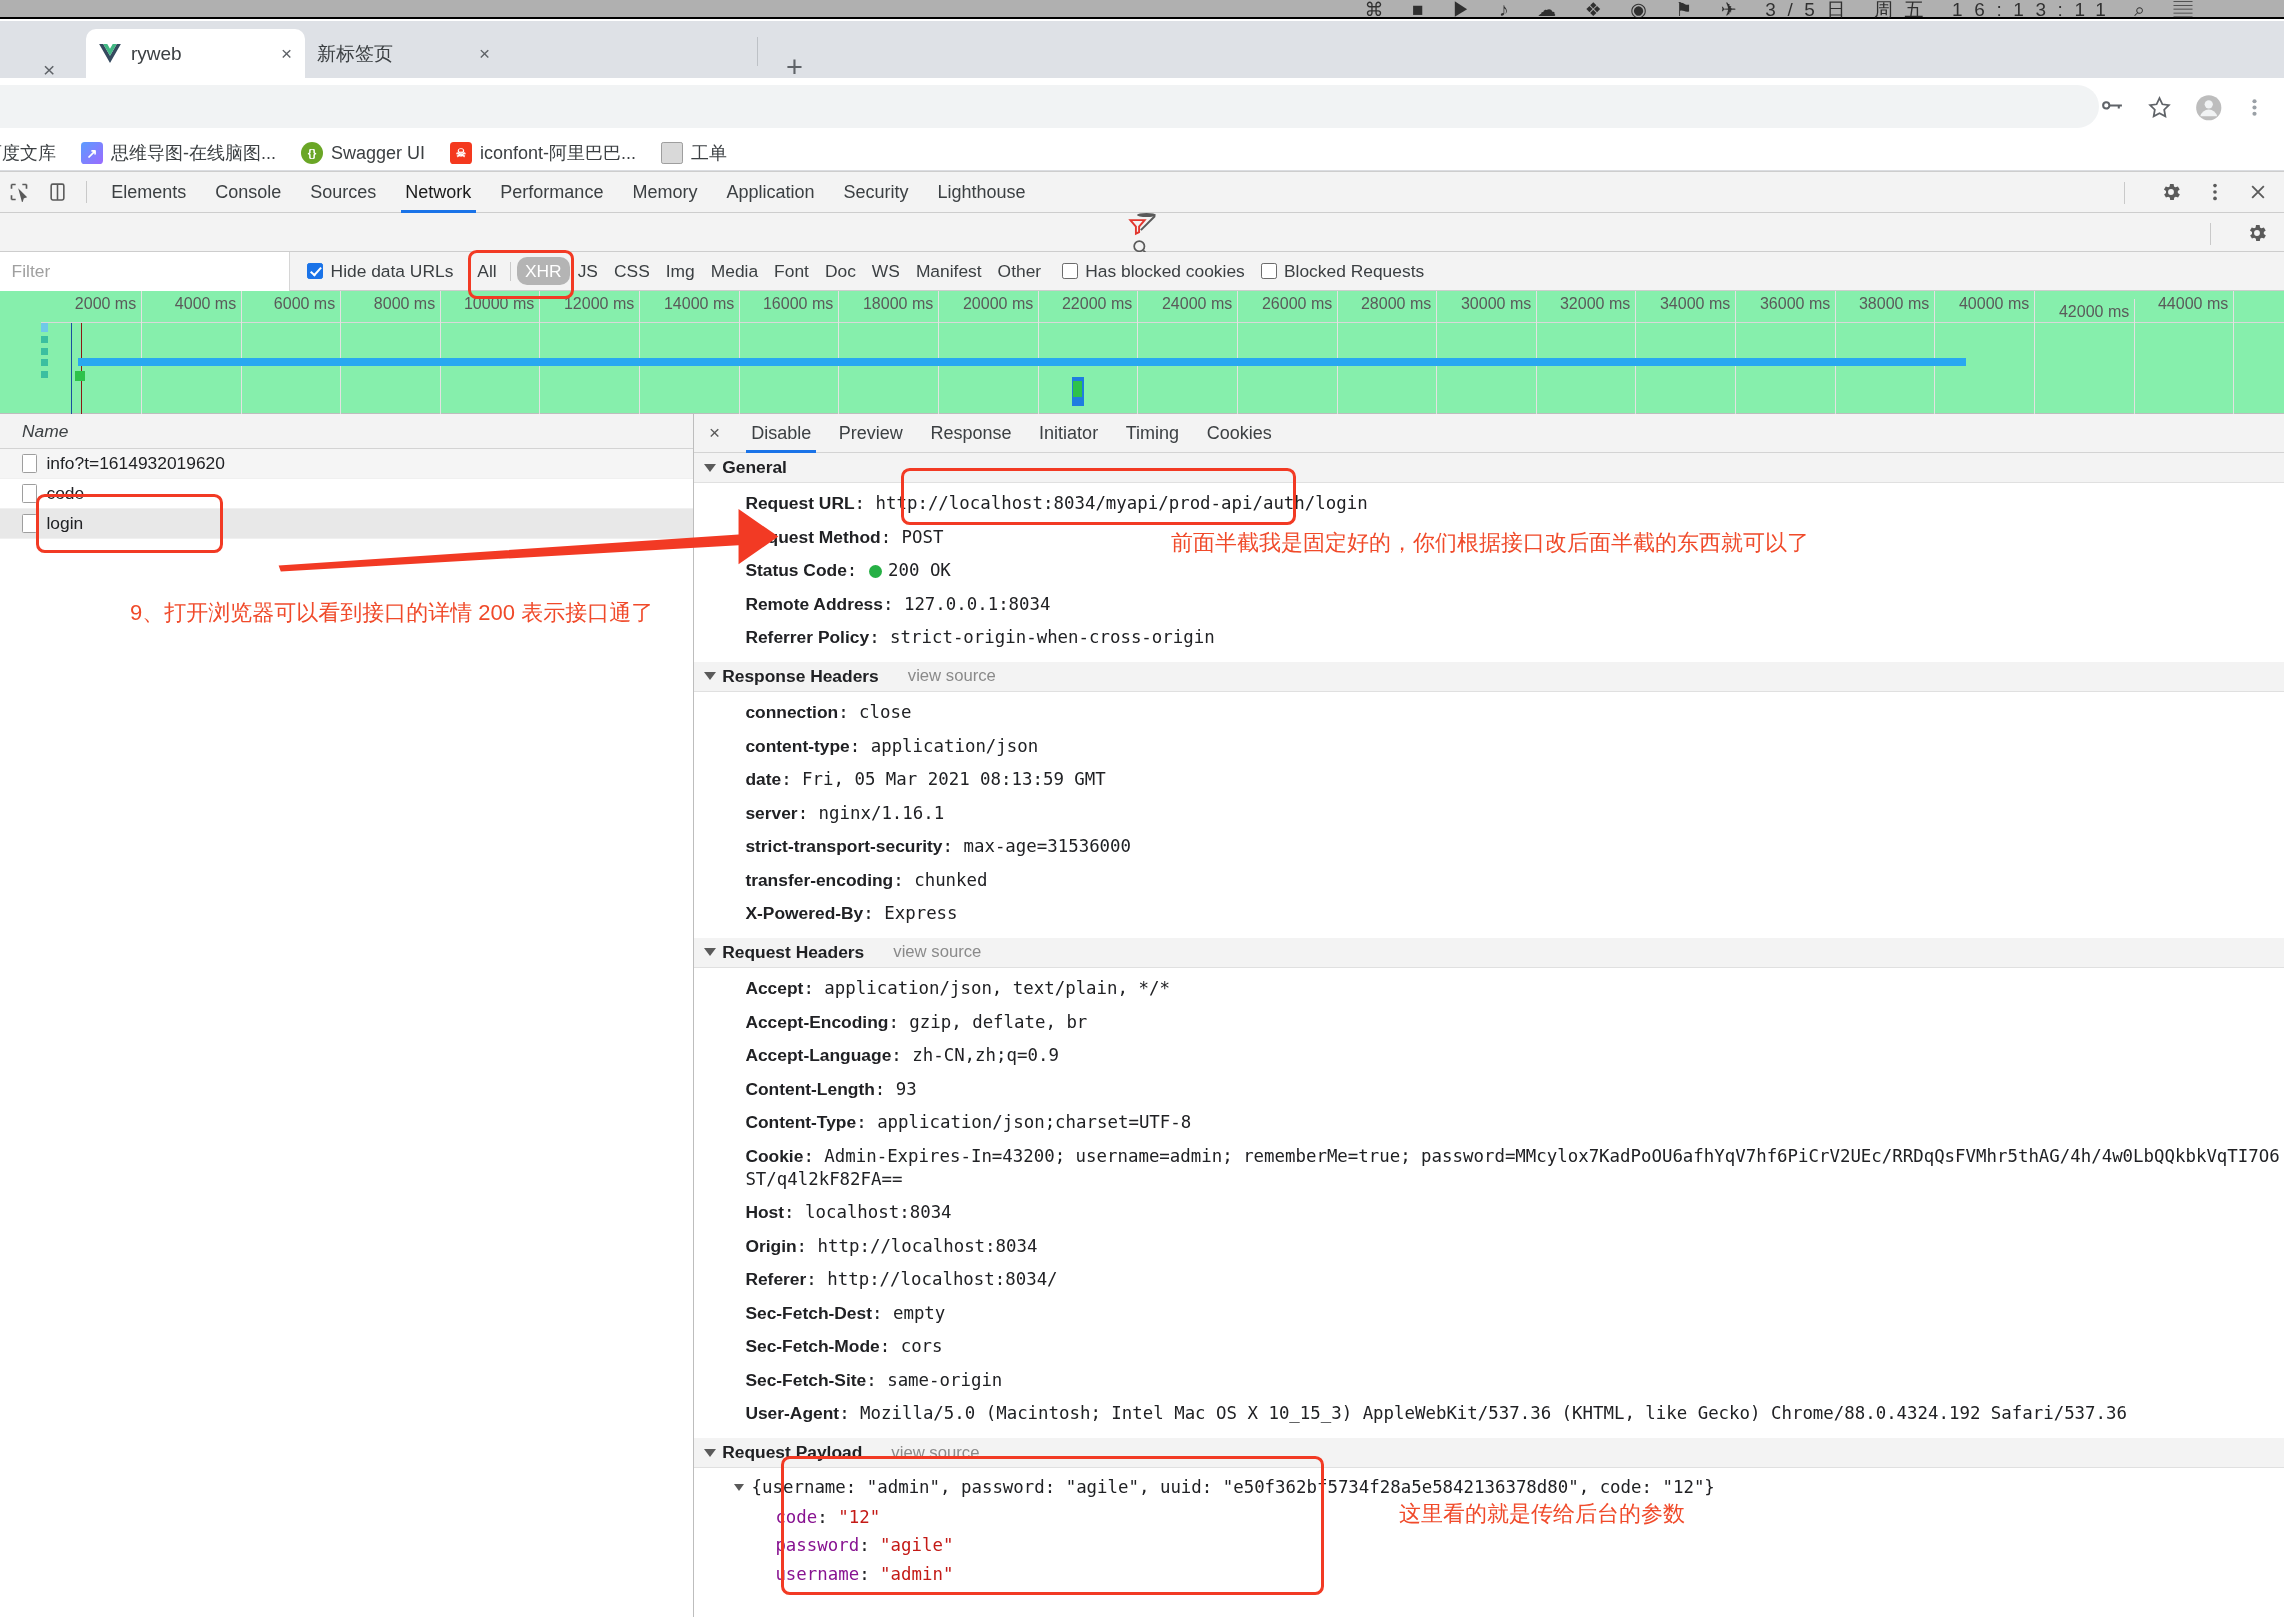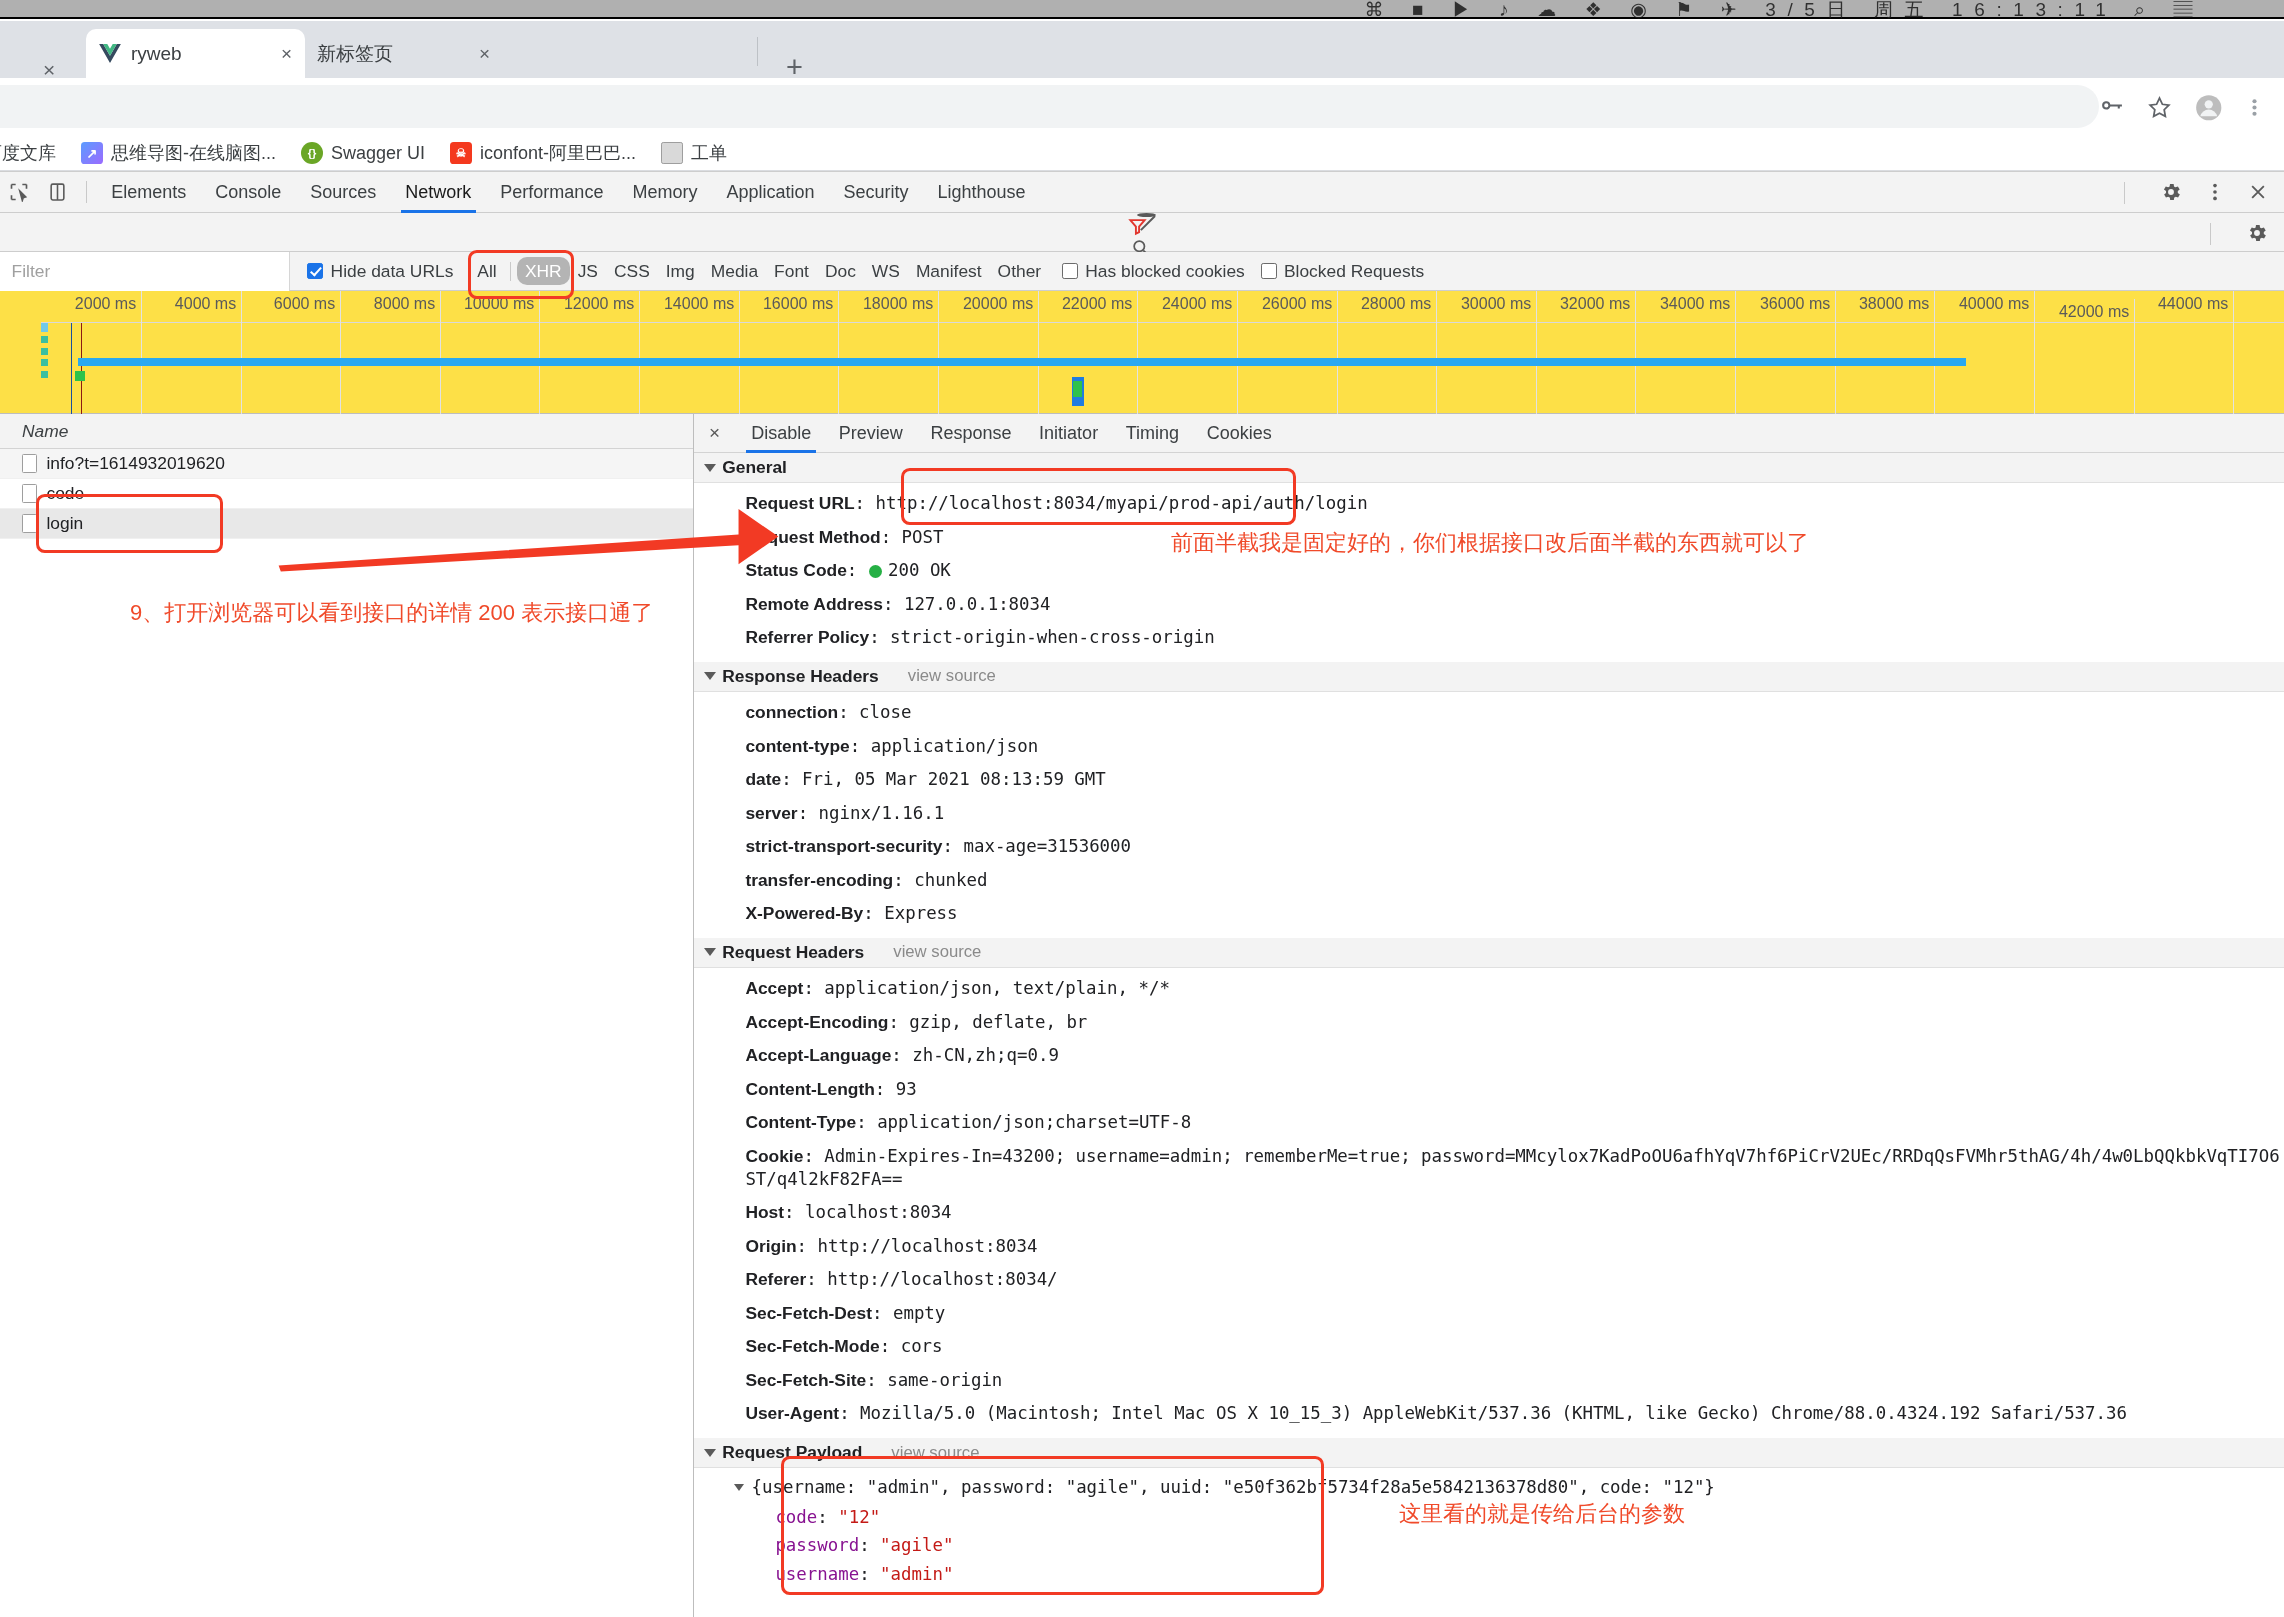--- a/index.html
+++ b/index.html
@@ -167,21 +167,21 @@
   .filter-input::placeholder { color: #a0a0a0; }
   .ftype {
     font-size: 17.4px; color: #3c4043; padding: 3.6px 8px; border-radius: 10px;
     white-space: nowrap;
   }
   .ftype.sel { background: #b4b4b4; color: #fff; font-weight: 500; }
   .ftype-sep { width: 0.7px; height: 19px; background: #c9c9c9; margin: 0 5.8px; }
 
   
   .overview {
-    position: relative; height: 123px; background: #fde047;
+    position: relative; height: 123px; background: #86efac;
     border-bottom: 1.4px solid #bdbdbd;
     text-decoration: underline;
   }
   .ov-ruler {
     position: absolute; left: 41px; right: 0; top: 0; height: 32px;
     border-bottom: 0.7px solid #d9d9d9;
   }
   .tick {
     position: absolute; top: 0; height: 123px; border-left: 0.7px solid #e2e2e2;
   }

